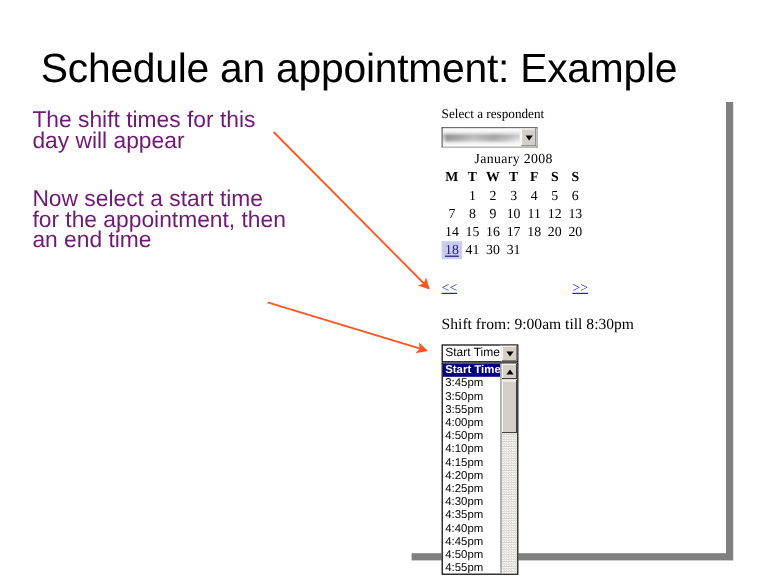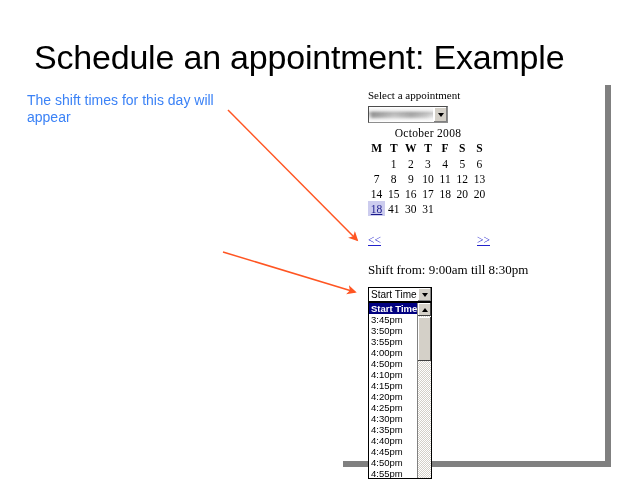--- a/index.html
+++ b/index.html
@@ -25,23 +25,23 @@
     font-weight: 400;
     color: #000000;
     letter-spacing: -0.2px;
     white-space: nowrap;
   }
 
   
   .callout {
     position: absolute;
     font-family: "Liberation Sans", sans-serif;
-    font-size: 14px;
+    font-size: 19px;
     line-height: 17px;
-    color: #3b82f6;
+    color: #701a75;
   }
   #callout-1 { left: 27px; top: 92px; width: 215px; }
   #callout-2 { left: 27px; top: 158px; width: 215px; }
 
   
   #arrow-layer {
     position: absolute;
     left: 0; top: 0;
     width: 640px; height: 480px;
     pointer-events: none;
@@ -249,35 +249,36 @@
   }
 </style>
 </head>
 <body>
 
 <div id="stage">
 
   <div id="slide-title">Schedule an appointment: Example</div>
 
   <div class="callout" id="callout-1">The shift times for this day will appear</div>
+  <div class="callout" id="callout-2">Now select a start time for the appointment, then an end time</div>
 
   <div id="panel-shadow"></div>
   <div id="panel">
 
-    <div class="form-label" id="respondent-label">Select a appointment</div>
+    <div class="form-label" id="respondent-label">Select a respondent</div>
 
     <div id="respondent-select">
       <div id="respondent-value"></div>
       <div class="combo-arrow">
           <i></i>
         </div>
     </div>
 
     <div id="calendar">
-      <div id="cal-month">October 2008</div>
+      <div id="cal-month">January 2008</div>
       <table id="cal-table">
         <thead>
           <tr>
             <th>M</th>
             <th>T</th>
             <th>W</th>
             <th>T</th>
             <th>F</th>
             <th>S</th>
             <th>S</th>

